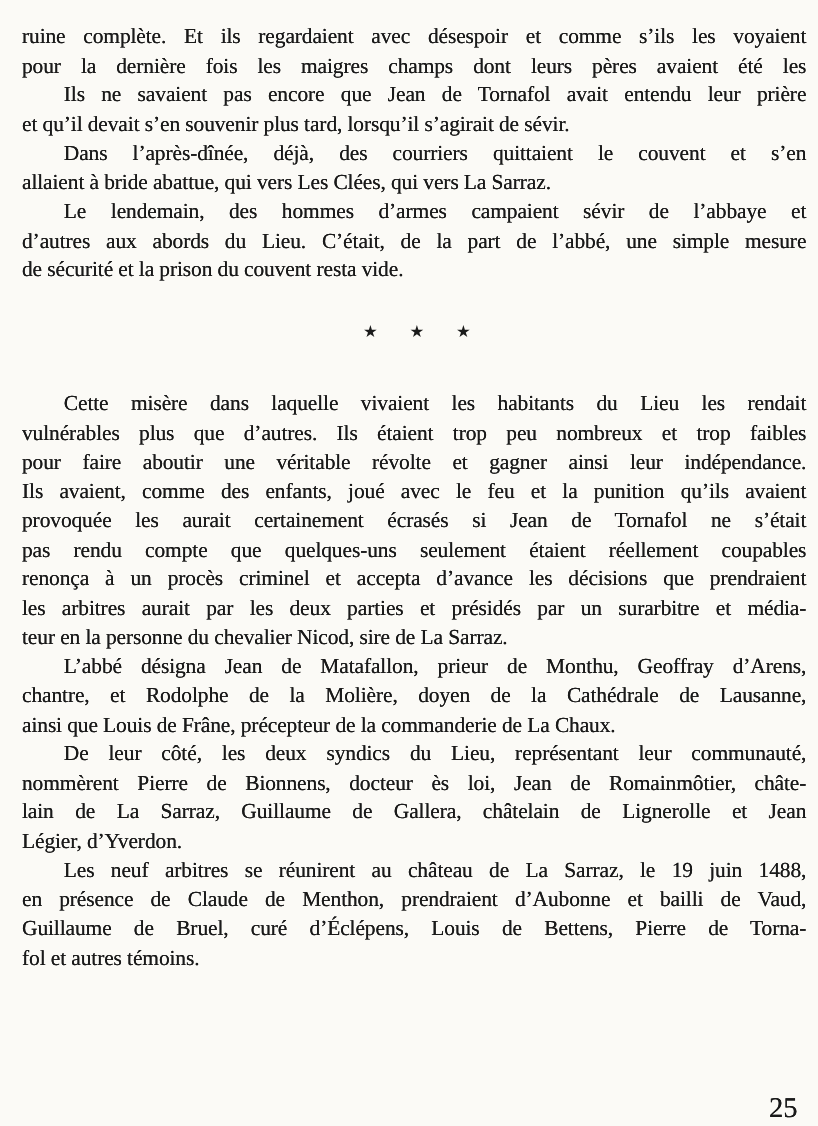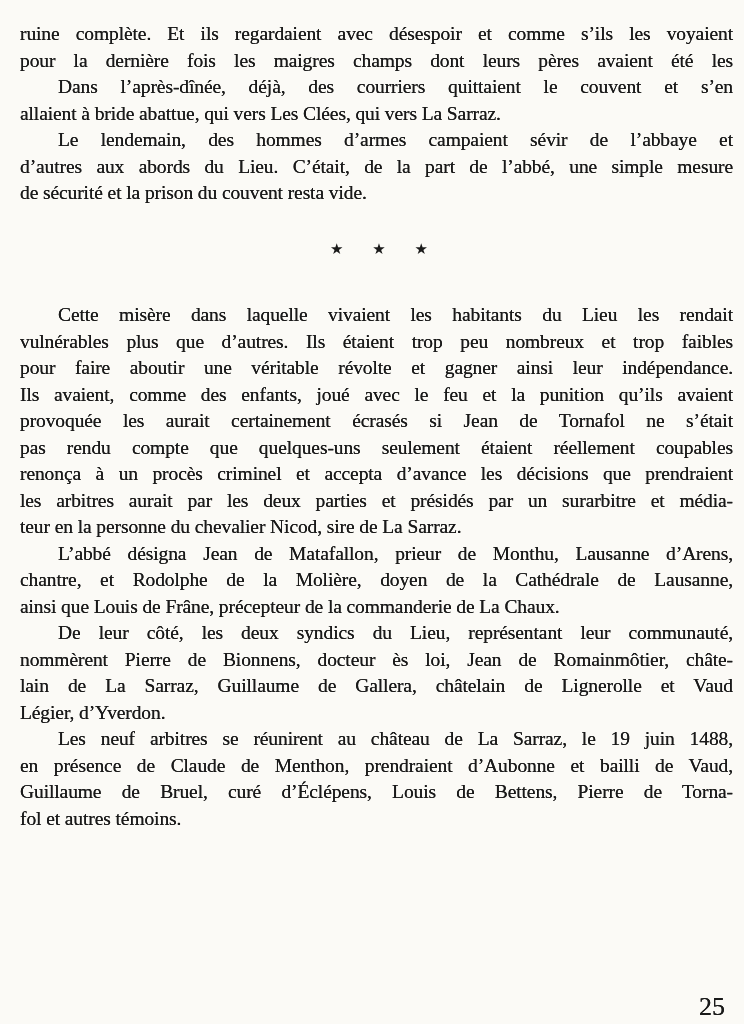--- a/index.html
+++ b/index.html
@@ -63,20 +63,24 @@
 </head>
 <body>
 
 <div class="page" style="--paper: #fbfaf6; --ink: #1a1a1a;">
   <div class="text-block">
       <div class="paragraph">
         <div class="line">ruine complète. Et ils regardaient avec désespoir et comme s’ils les voyaient</div>
         <div class="line">pour la dernière fois les maigres champs dont leurs pères avaient été les</div>
       </div>
       <div class="paragraph">
+        <div class="line indent">Ils ne savaient pas encore que Jean de Tornafol avait entendu leur prière</div>
+        <div class="line last">et qu’il devait s’en souvenir plus tard, lorsqu’il s’agirait de sévir.</div>
+      </div>
+      <div class="paragraph">
         <div class="line indent">Dans l’après-dînée, déjà, des courriers quittaient le couvent et s’en</div>
         <div class="line last">allaient à bride abattue, qui vers Les Clées, qui vers La Sarraz.</div>
       </div>
       <div class="paragraph">
         <div class="line indent">Le lendemain, des hommes d’armes campaient sévir de l’abbaye et</div>
         <div class="line">d’autres aux abords du Lieu. C’était, de la part de l’abbé, une simple mesure</div>
         <div class="line last">de sécurité et la prison du couvent resta vide.</div>
       </div>
       <div class="separator">★ ★ ★</div>
       <div class="paragraph">
@@ -84,28 +88,28 @@
         <div class="line">vulnérables plus que d’autres. Ils étaient trop peu nombreux et trop faibles</div>
         <div class="line">pour faire aboutir une véritable révolte et gagner ainsi leur indépendance.</div>
         <div class="line">Ils avaient, comme des enfants, joué avec le feu et la punition qu’ils avaient</div>
         <div class="line">provoquée les aurait certainement écrasés si Jean de Tornafol ne s’était</div>
         <div class="line">pas rendu compte que quelques-uns seulement étaient réellement coupables</div>
         <div class="line">renonça à un procès criminel et accepta d’avance les décisions que prendraient</div>
         <div class="line">les arbitres aurait par les deux parties et présidés par un surarbitre et média-</div>
         <div class="line last">teur en la personne du chevalier Nicod, sire de La Sarraz.</div>
       </div>
       <div class="paragraph">
-        <div class="line indent">L’abbé désigna Jean de Matafallon, prieur de Monthu, Lausanne d’Arens,</div>
+        <div class="line indent">L’abbé désigna Jean de Matafallon, prieur de Monthu, Geoffray d’Arens,</div>
         <div class="line">chantre, et Rodolphe de la Molière, doyen de la Cathédrale de Lausanne,</div>
         <div class="line last">ainsi que Louis de Frâne, précepteur de la commanderie de La Chaux.</div>
       </div>
       <div class="paragraph">
         <div class="line indent">De leur côté, les deux syndics du Lieu, représentant leur communauté,</div>
         <div class="line">nommèrent Pierre de Bionnens, docteur ès loi, Jean de Romainmôtier, châte-</div>
-        <div class="line">lain de La Sarraz, Guillaume de Gallera, châtelain de Lignerolle et Vaud</div>
+        <div class="line">lain de La Sarraz, Guillaume de Gallera, châtelain de Lignerolle et Jean</div>
         <div class="line last">Légier, d’Yverdon.</div>
       </div>
       <div class="paragraph">
         <div class="line indent">Les neuf arbitres se réunirent au château de La Sarraz, le 19 juin 1488,</div>
         <div class="line">en présence de Claude de Menthon, prendraient d’Aubonne et bailli de Vaud,</div>
         <div class="line">Guillaume de Bruel, curé d’Éclépens, Louis de Bettens, Pierre de Torna-</div>
         <div class="line last">fol et autres témoins.</div>
       </div>
     </div>
   <div class="page-number">25</div>

